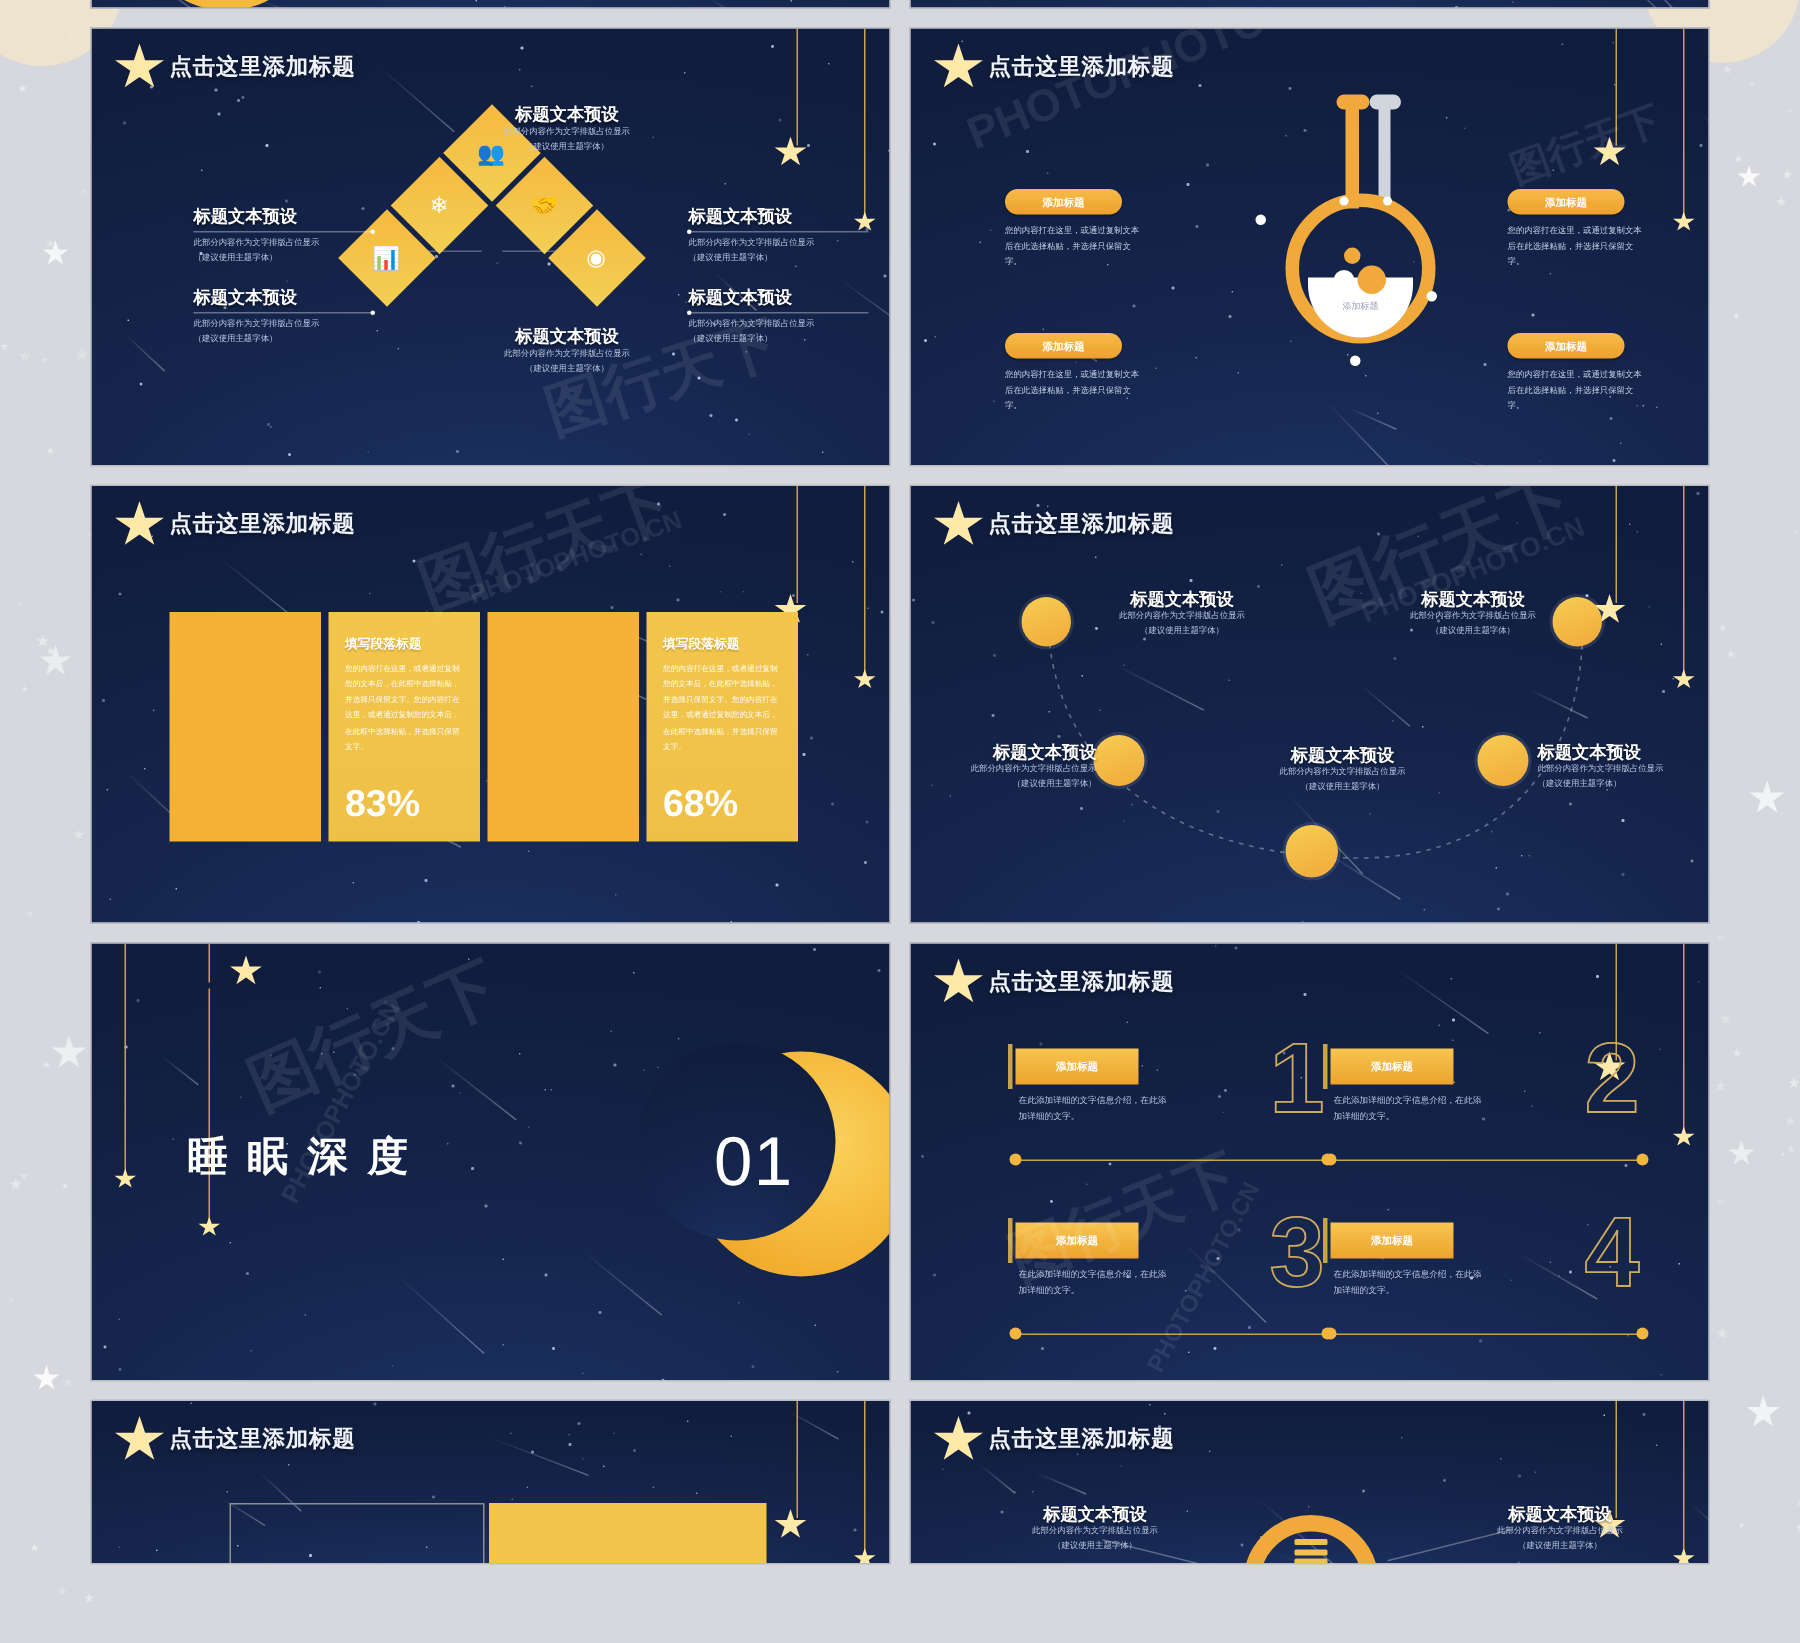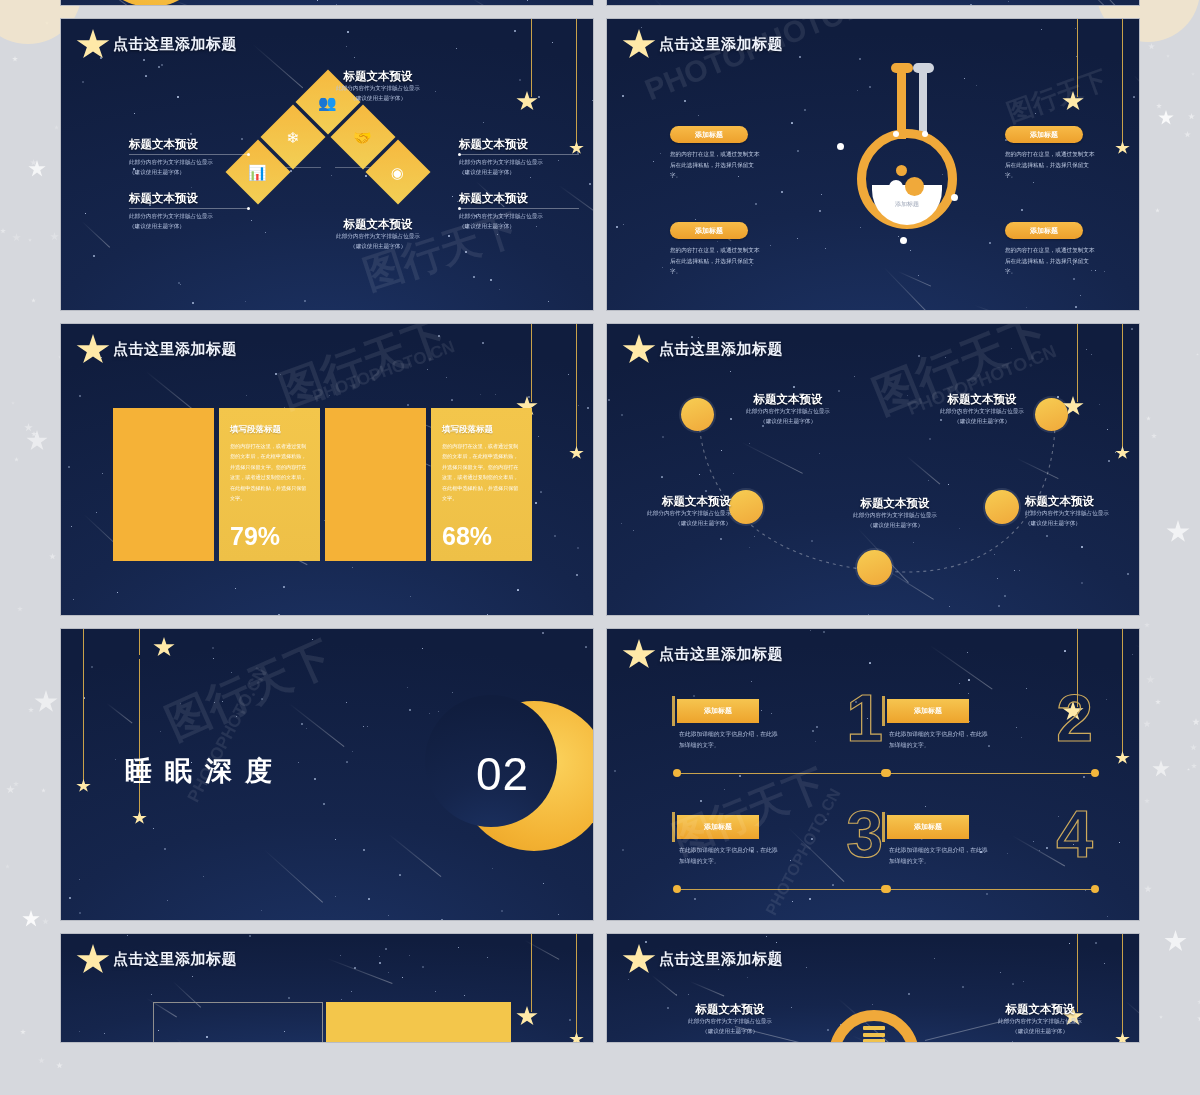--- a/index.html
+++ b/index.html
@@ -599,21 +599,21 @@
       <span class="gstar sm" style="left:508px;top:122px;"></span>
 
       <span class="gstar big tstar"></span>
       <div class="stitle">点击这里添加标题</div>
 
       <div class="bar4">
         <div class="bcol solid"></div>
         <div class="bcol soft">
           <div class="bt">填写段落标题</div>
           <div class="bb">您的内容打在这里，或者通过复制您的文本后，在此框中选择粘贴，并选择只保留文字。您的内容打在这里，或者通过复制您的文本后，在此框中选择粘贴，并选择只保留文字。</div>
-          <div class="bn">79%</div>
+          <div class="bn">83%</div>
         </div>
         <div class="bcol solid"></div>
         <div class="bcol soft">
           <div class="bt">填写段落标题</div>
           <div class="bb">您的内容打在这里，或者通过复制您的文本后，在此框中选择粘贴，并选择只保留文字。您的内容打在这里，或者通过复制您的文本后，在此框中选择粘贴，并选择只保留文字。</div>
           <div class="bn">68%</div>
         </div>
       </div>
 
       <div class="wm" style="left:215px;top:10px;font-size:44px;transform:rotate(-20deg);">图行天下</div>
@@ -810,21 +810,21 @@
         </div>
       <div class="hang" style="left:22px;height:158px;"></div>
       <div class="hang" style="left:78px;height:26px;"></div>
       <div class="hang" style="left:78px;top:30px;height:160px;"></div>
       <span class="gstar mid" style="left:92px;top:8px;"></span>
       <span class="gstar sm" style="left:15px;top:150px;"></span>
       <span class="gstar sm" style="left:71px;top:182px;"></span>
 
       <div class="moon"></div>
       <div class="sec-title">睡眠深度</div>
-      <div class="sec-num">02</div>
+      <div class="sec-num">01</div>
 
       <div class="wm" style="left:100px;top:32px;font-size:44px;transform:rotate(-24deg);">图行天下</div>
       <div class="wm" style="left:92px;top:96px;font-size:17px;transform:rotate(-62deg);">PHOTOPHOTO.CN</div>
     </div>
 
     <div class="slide">
       <div class="sf">
           <i style="left:320px;top:223px;width:1.4px;height:1.4px;opacity:0.78"></i>
           <i style="left:318px;top:177px;width:1.4px;height:1.4px;opacity:0.74"></i>
           <i style="left:103px;top:204px;width:0.7px;height:0.7px;opacity:0.75"></i>

